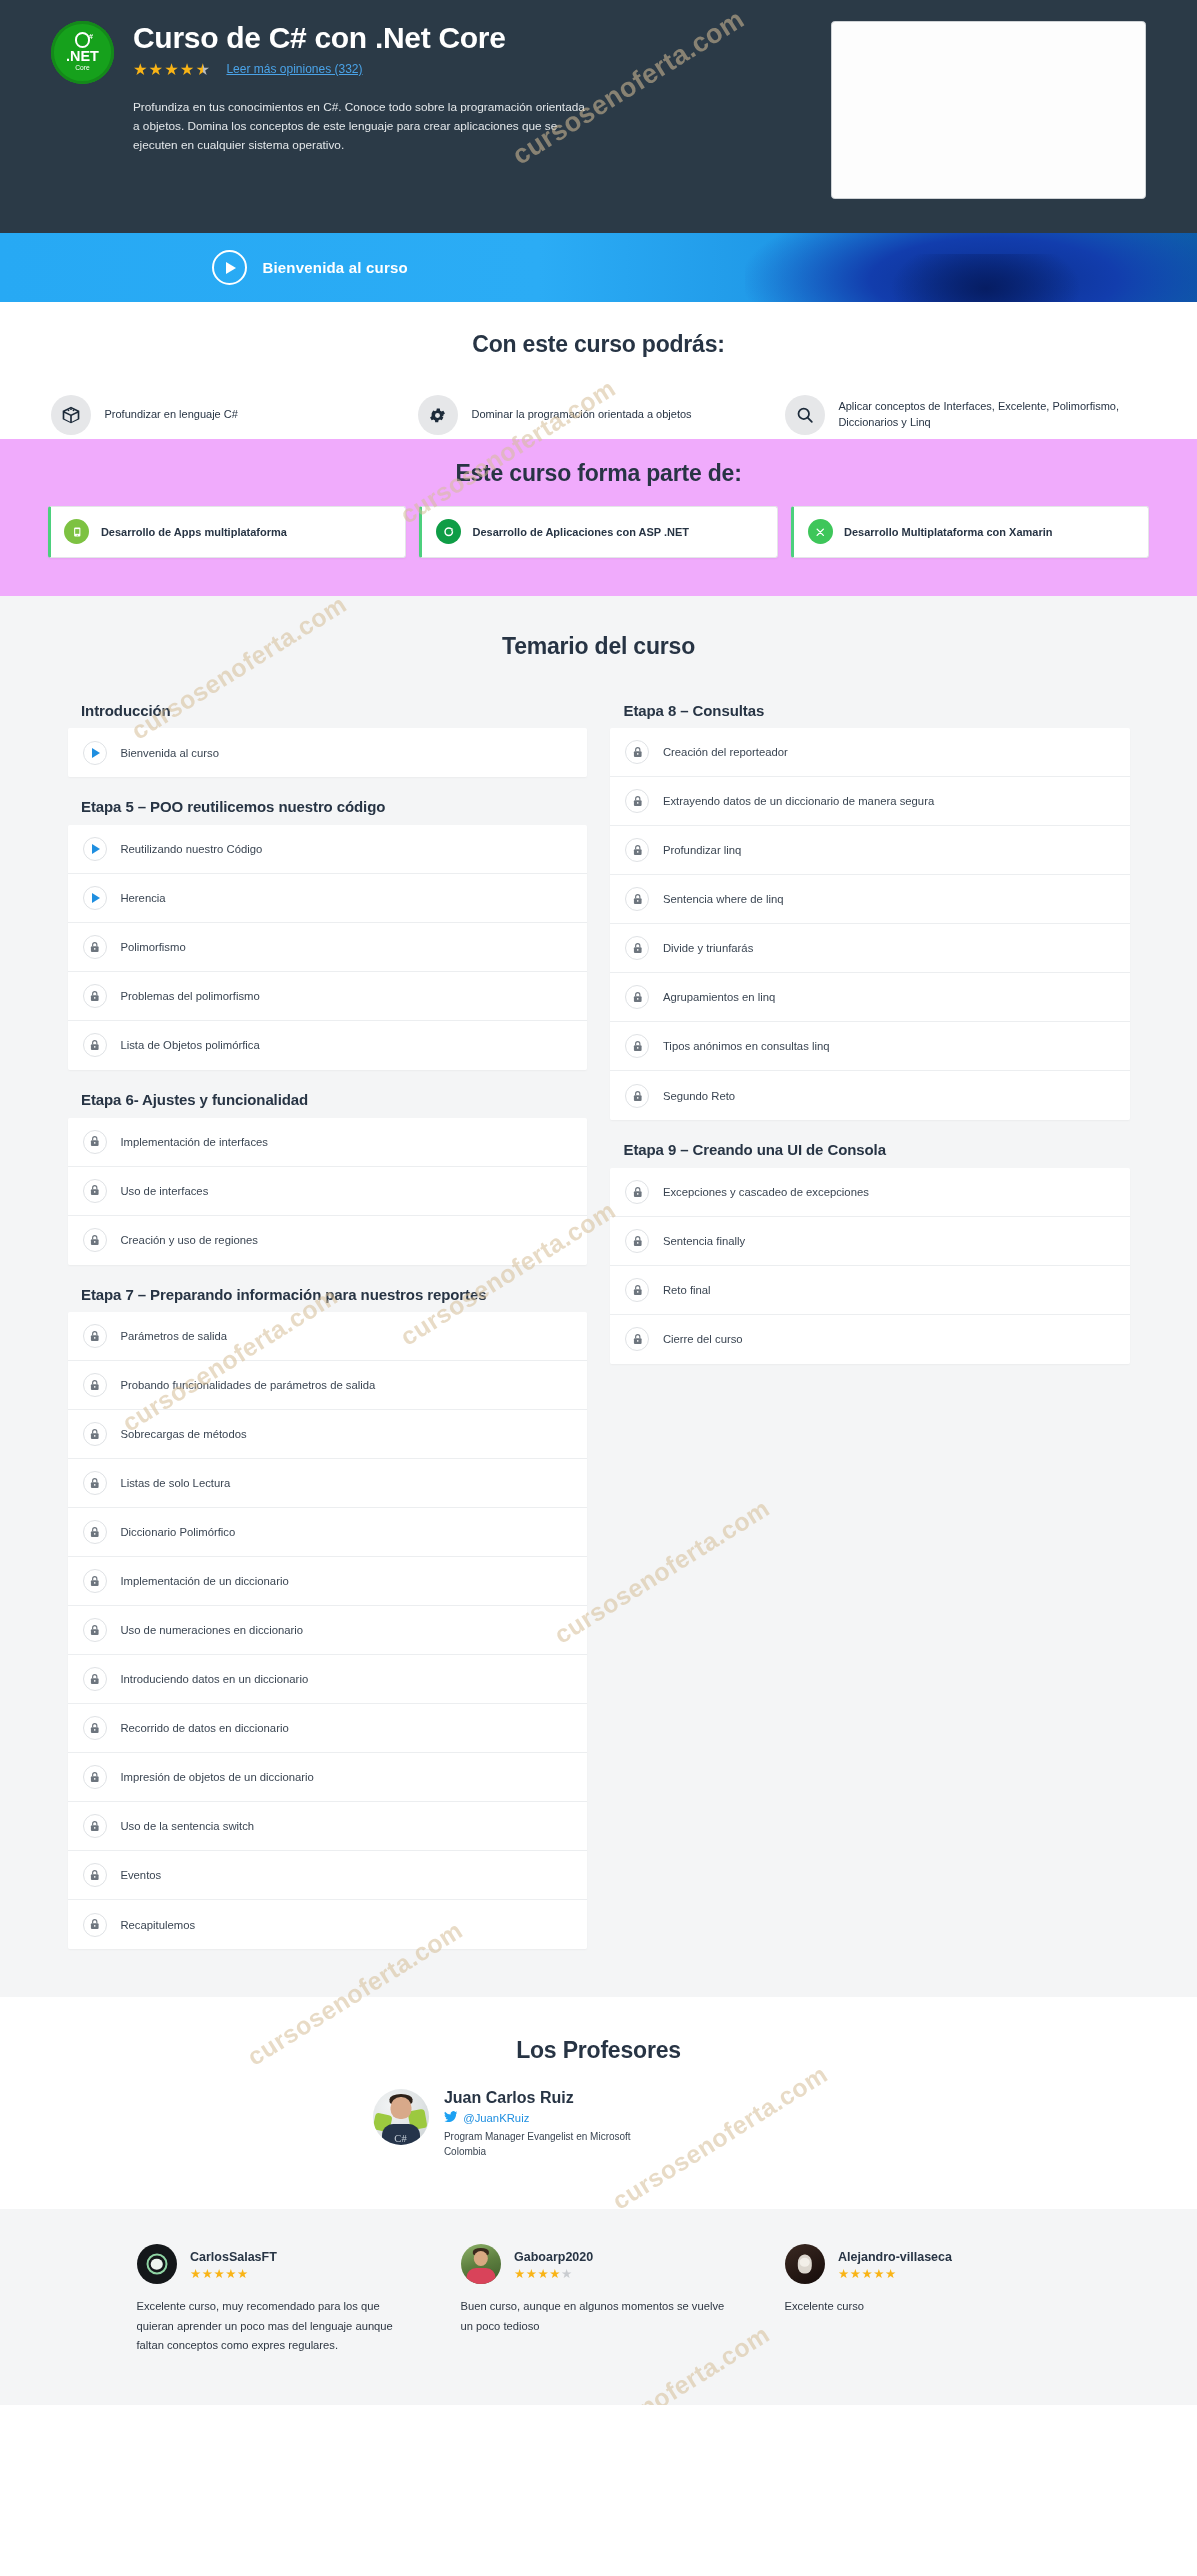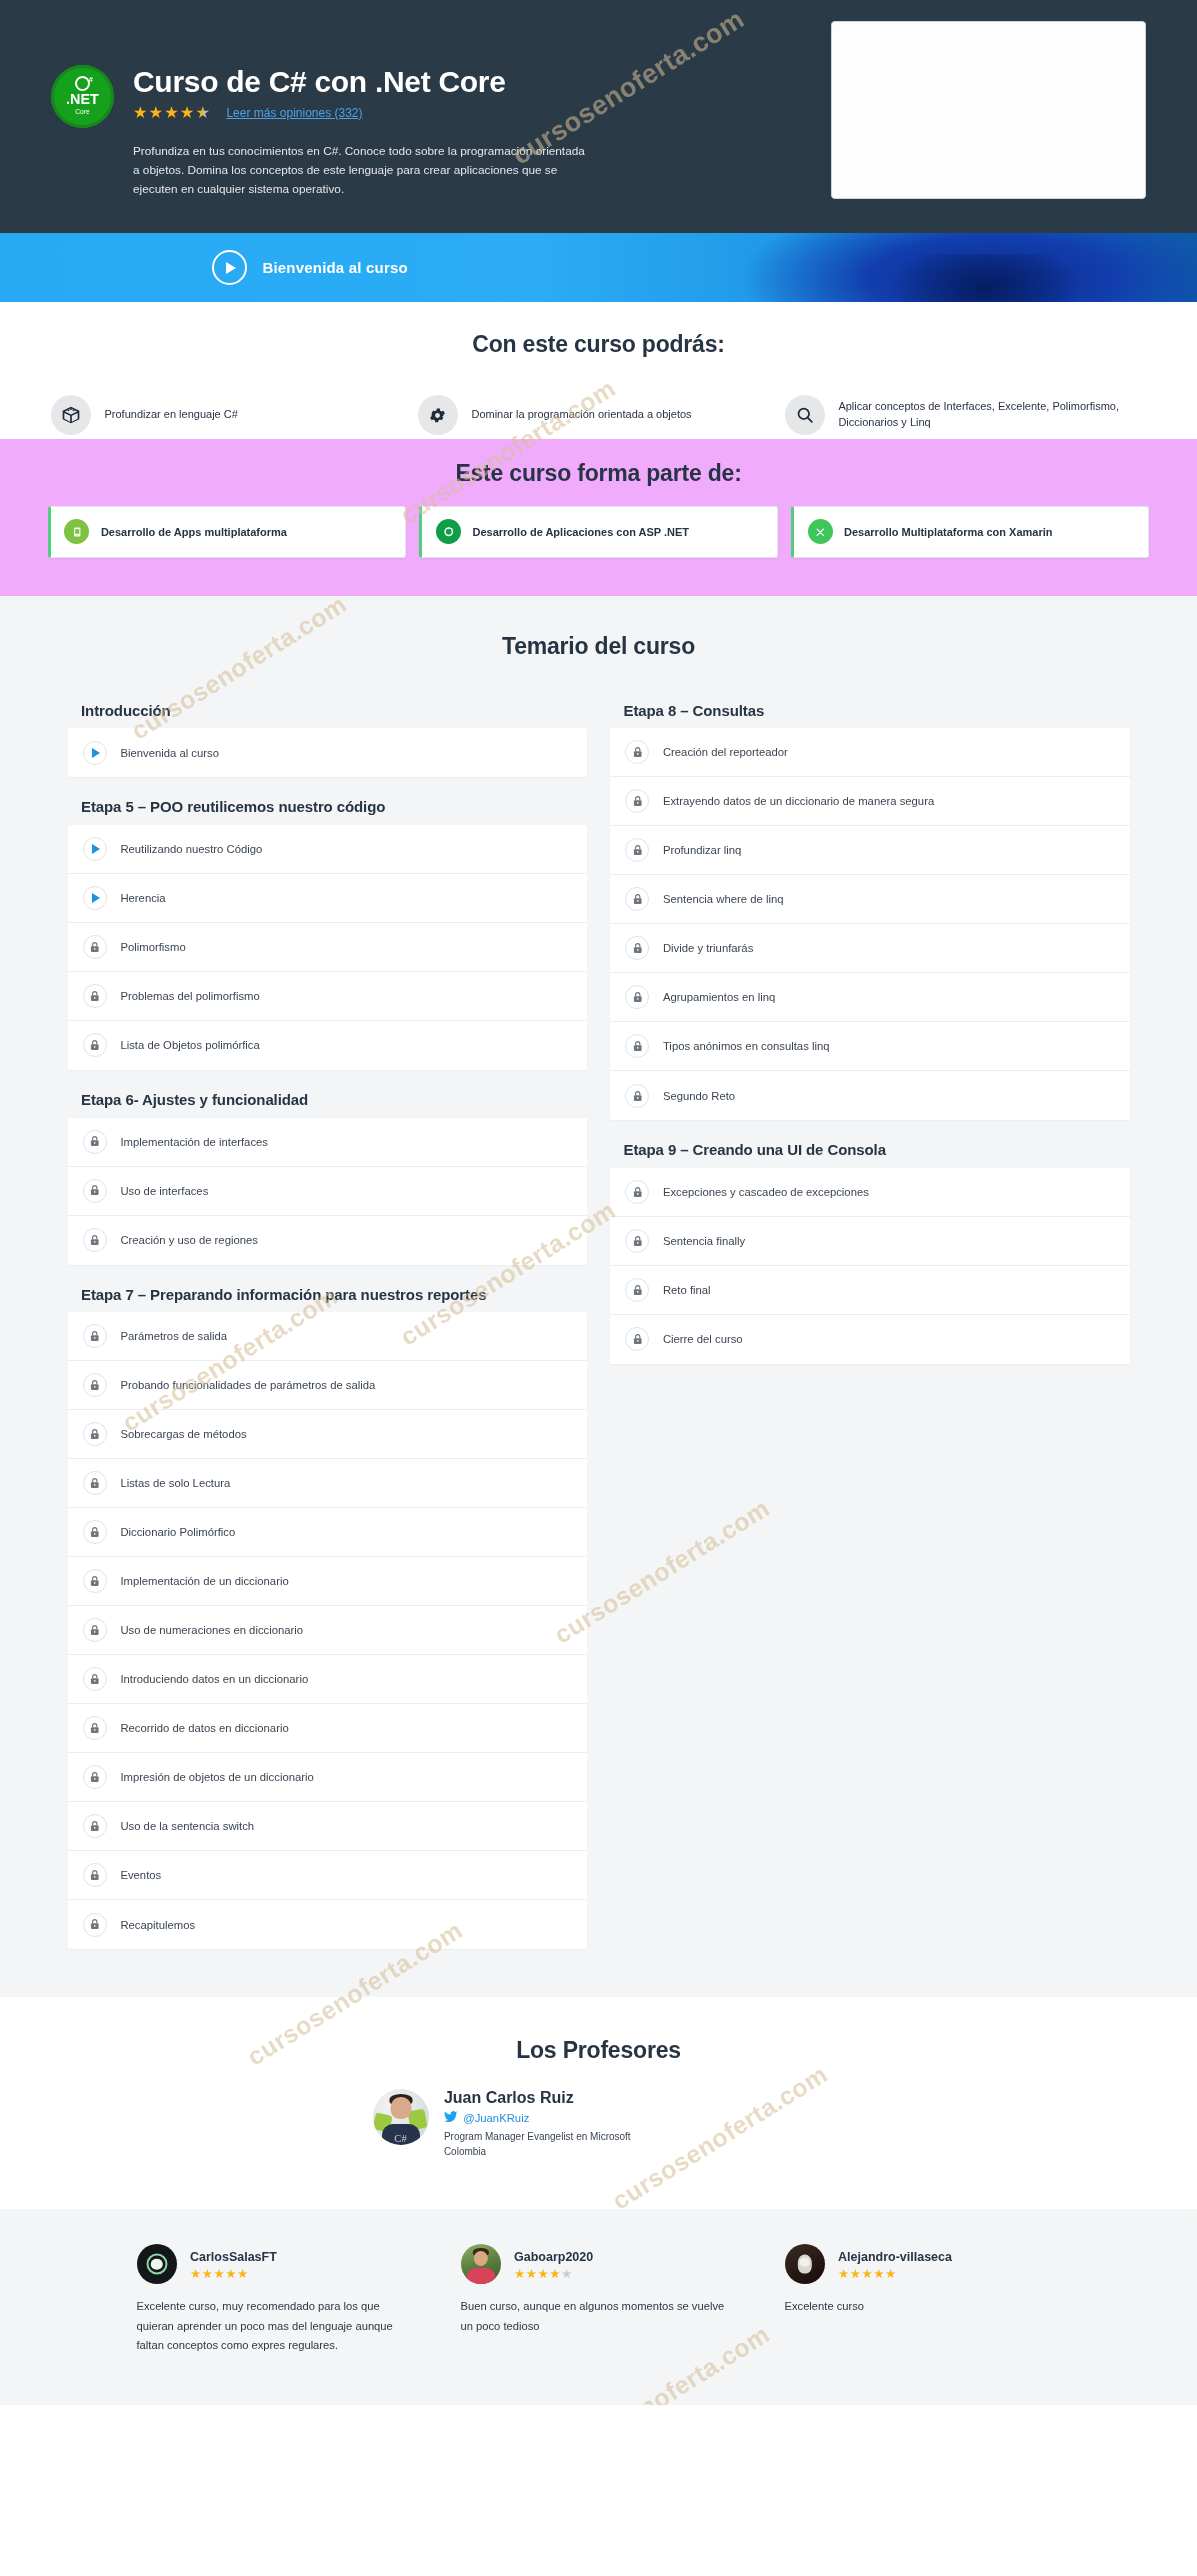--- a/index.html
+++ b/index.html
@@ -30,21 +30,20 @@
     background: #2b3a47;
     height: 233px;
     overflow: hidden;
   }
   .hero-inner {
     position: relative;
     width: 1095px;
     margin: 0 auto;
     padding-top: 21px;
     display: flex;
-    align-items: flex-end;
   }
   .hero-left { display: flex; flex: 1; }
   .logo-badge {
     width: 63px; height: 63px; border-radius: 50%;
     background: #16a11c;
     margin-right: 19px; flex: none;
     display: flex; flex-direction: column;
     align-items: center; justify-content: center;
     color: #fff;
     box-shadow: 0 0 0 2.9px #14891a inset;

